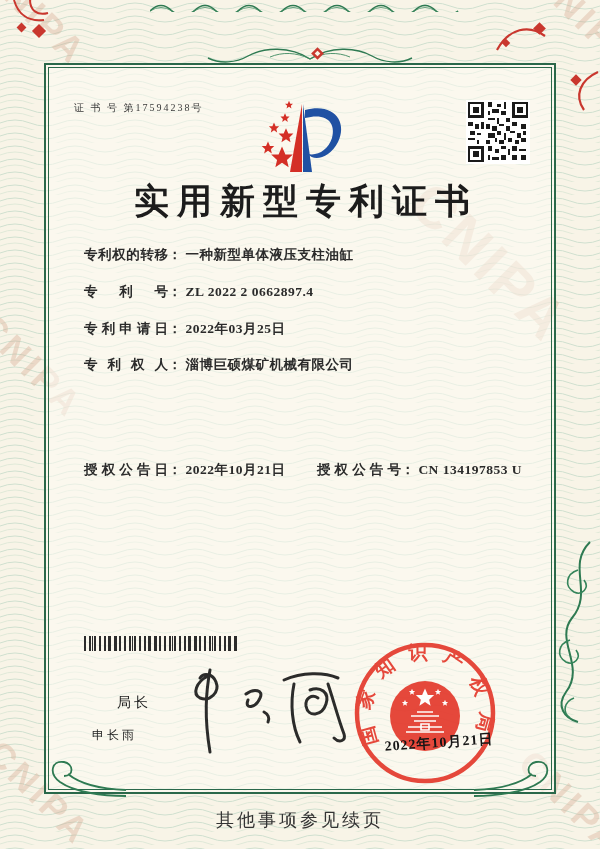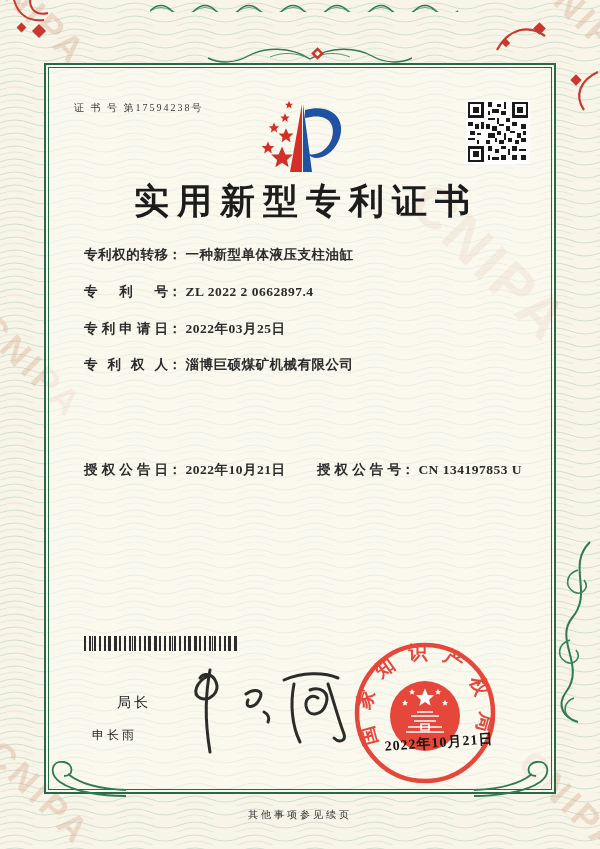--- a/index.html
+++ b/index.html
@@ -34,21 +34,21 @@
     background-color:transparent;}
   .officer-title{position:absolute;left:92px;top:694px;font-size:14px;letter-spacing:3px;color:#222;margin-left:25px;}
   .officer-name{position:absolute;left:92px;top:727px;font-size:12px;letter-spacing:3px;color:#222;}
   .sig{position:absolute;left:180px;top:664px;z-index:4;}
   .seal{position:absolute;left:350px;top:638px;z-index:5;opacity:0.88;}
   .seal-date{position:absolute;left:355px;top:734px;width:168px;text-align:center;
     font-size:14px;font-weight:600;color:#151515;letter-spacing:1px;transform:rotate(-4deg);z-index:6;}
   .footer-page{position:absolute;left:0;top:775px;width:600px;text-align:center;
     font-size:12.5px;letter-spacing:2px;color:#2b2b2b;}
   .footer-note{position:absolute;left:0;top:808px;width:600px;text-align:center;
-    font-size:10px;letter-spacing:3px;color:#333;}
+    font-size:18px;letter-spacing:3px;color:#333;}
   .orn{position:absolute;z-index:3;}
 </style>
 </head>
 <body>
 
 <div class="page">
 
   <svg class="layer" width="600" height="849" aria-hidden="true">
     <defs>
       <pattern id="wv" width="120" height="13" patternUnits="userSpaceOnUse">

